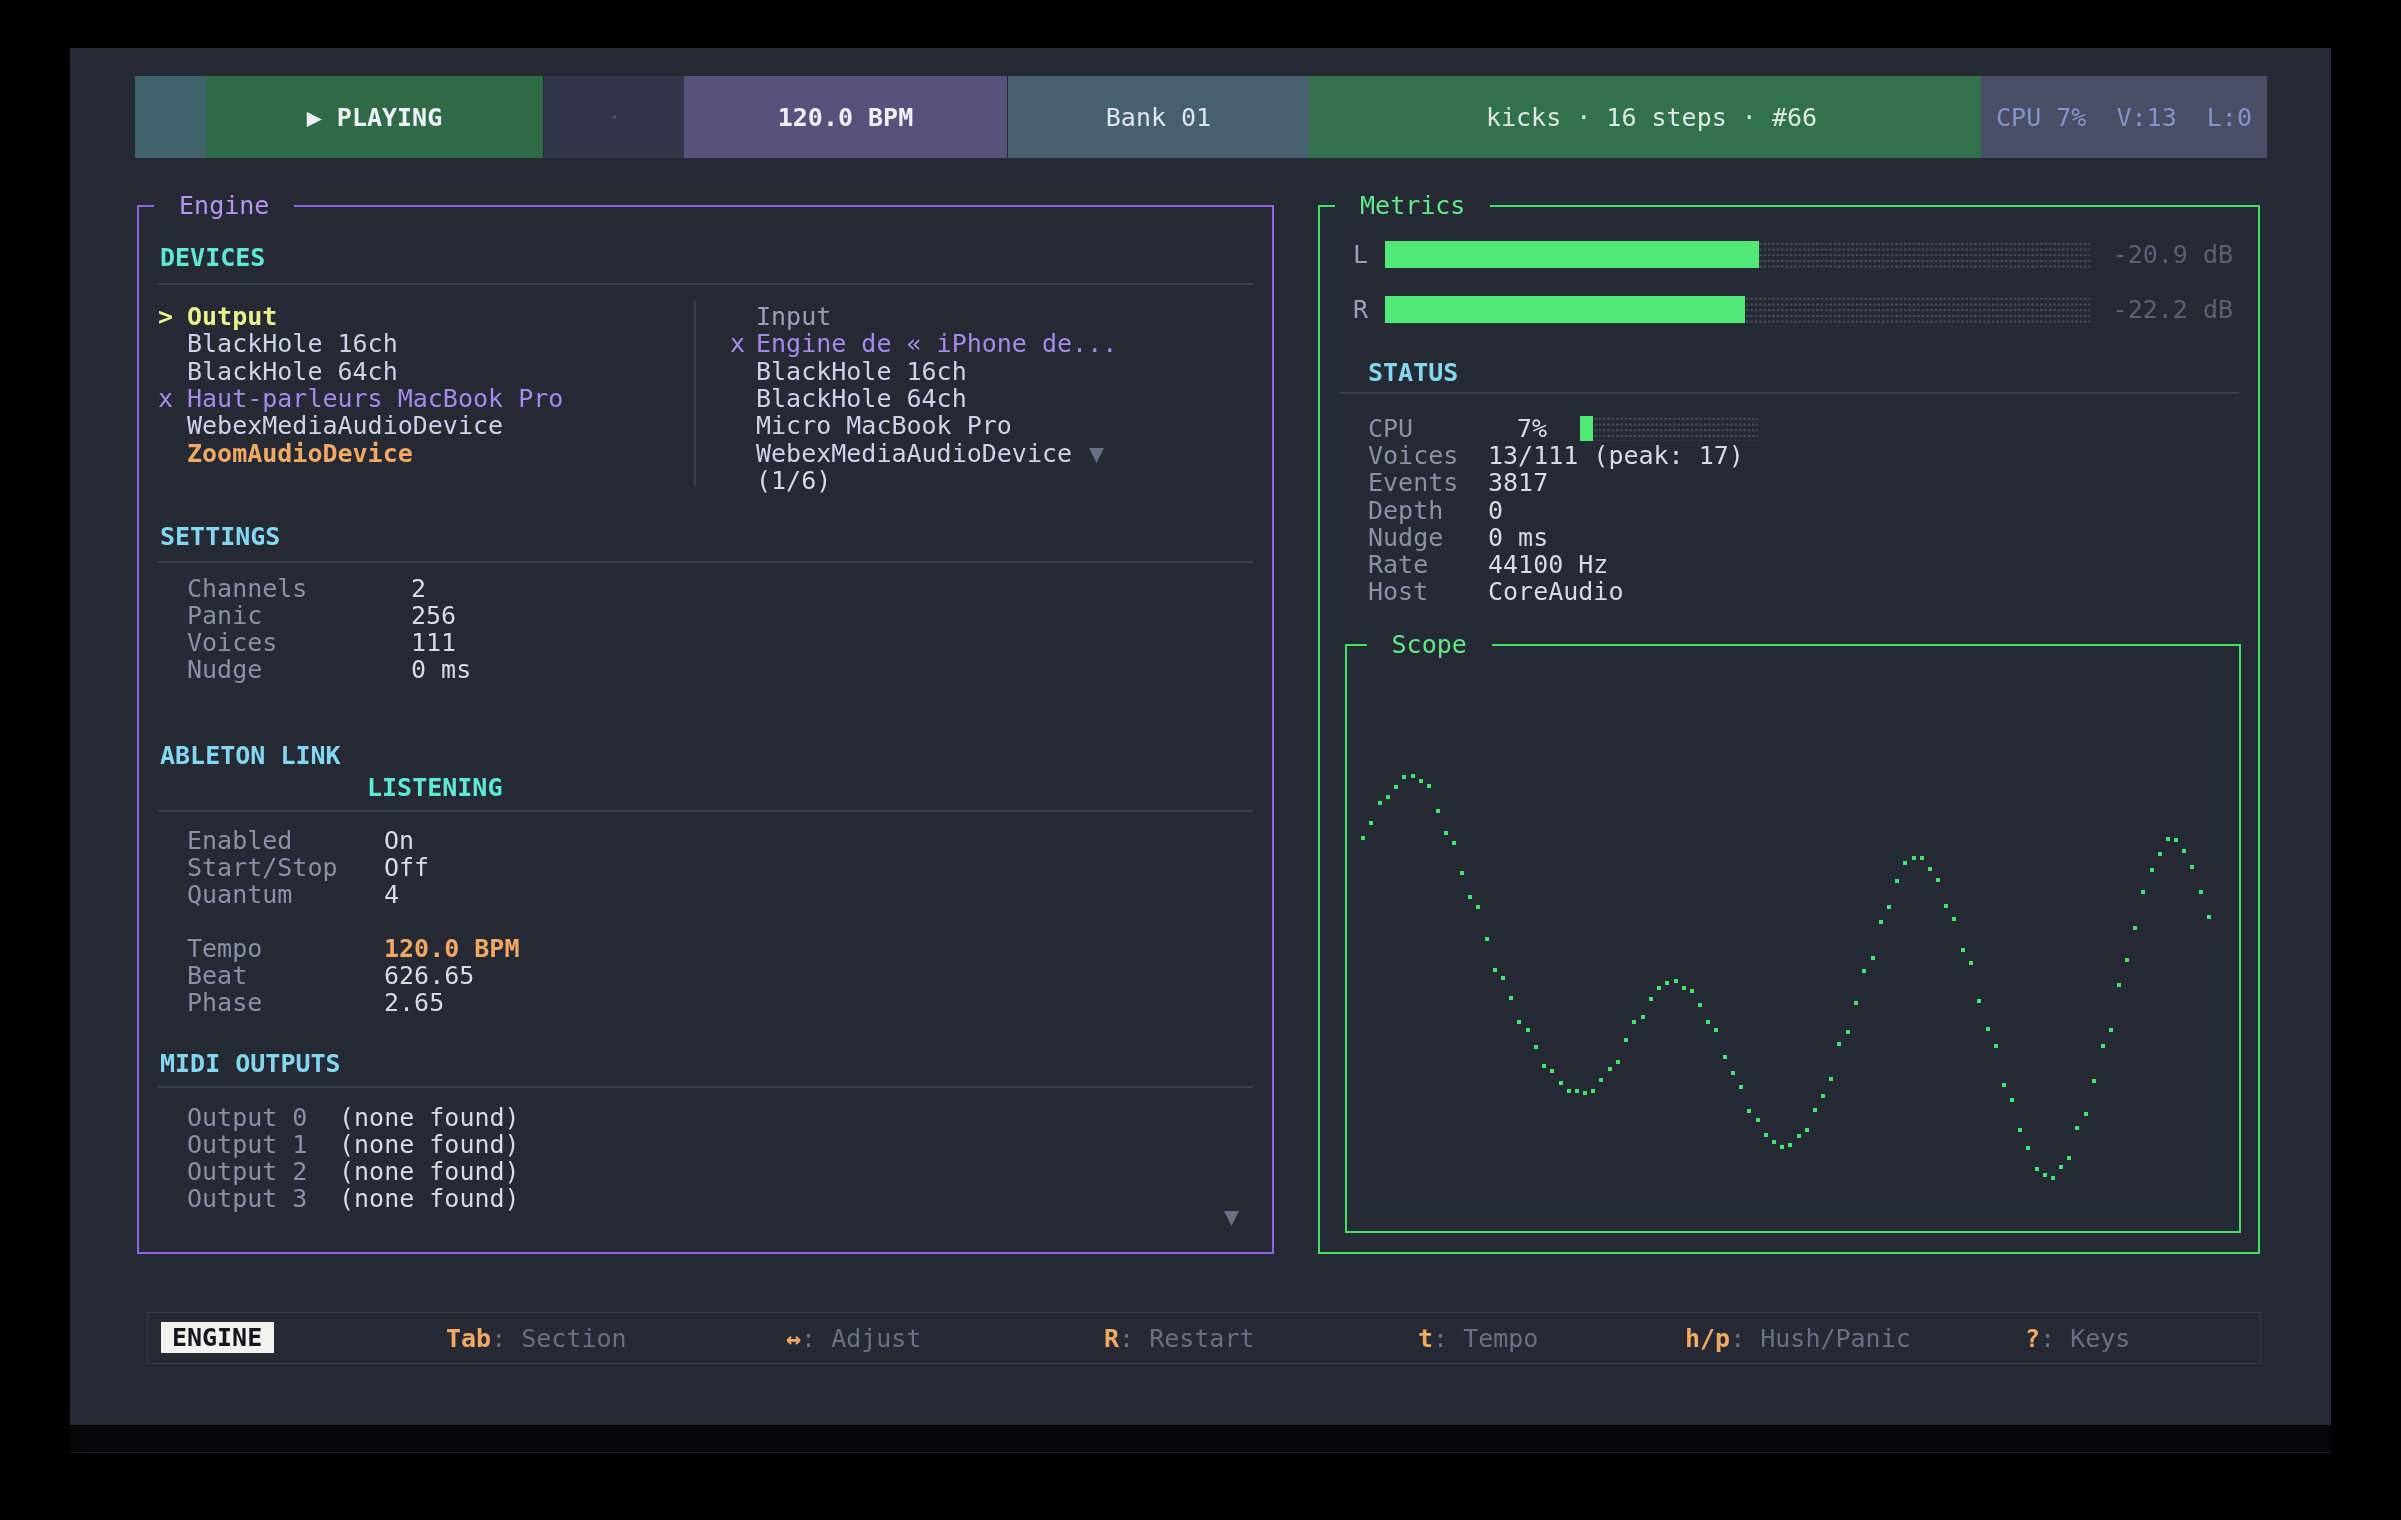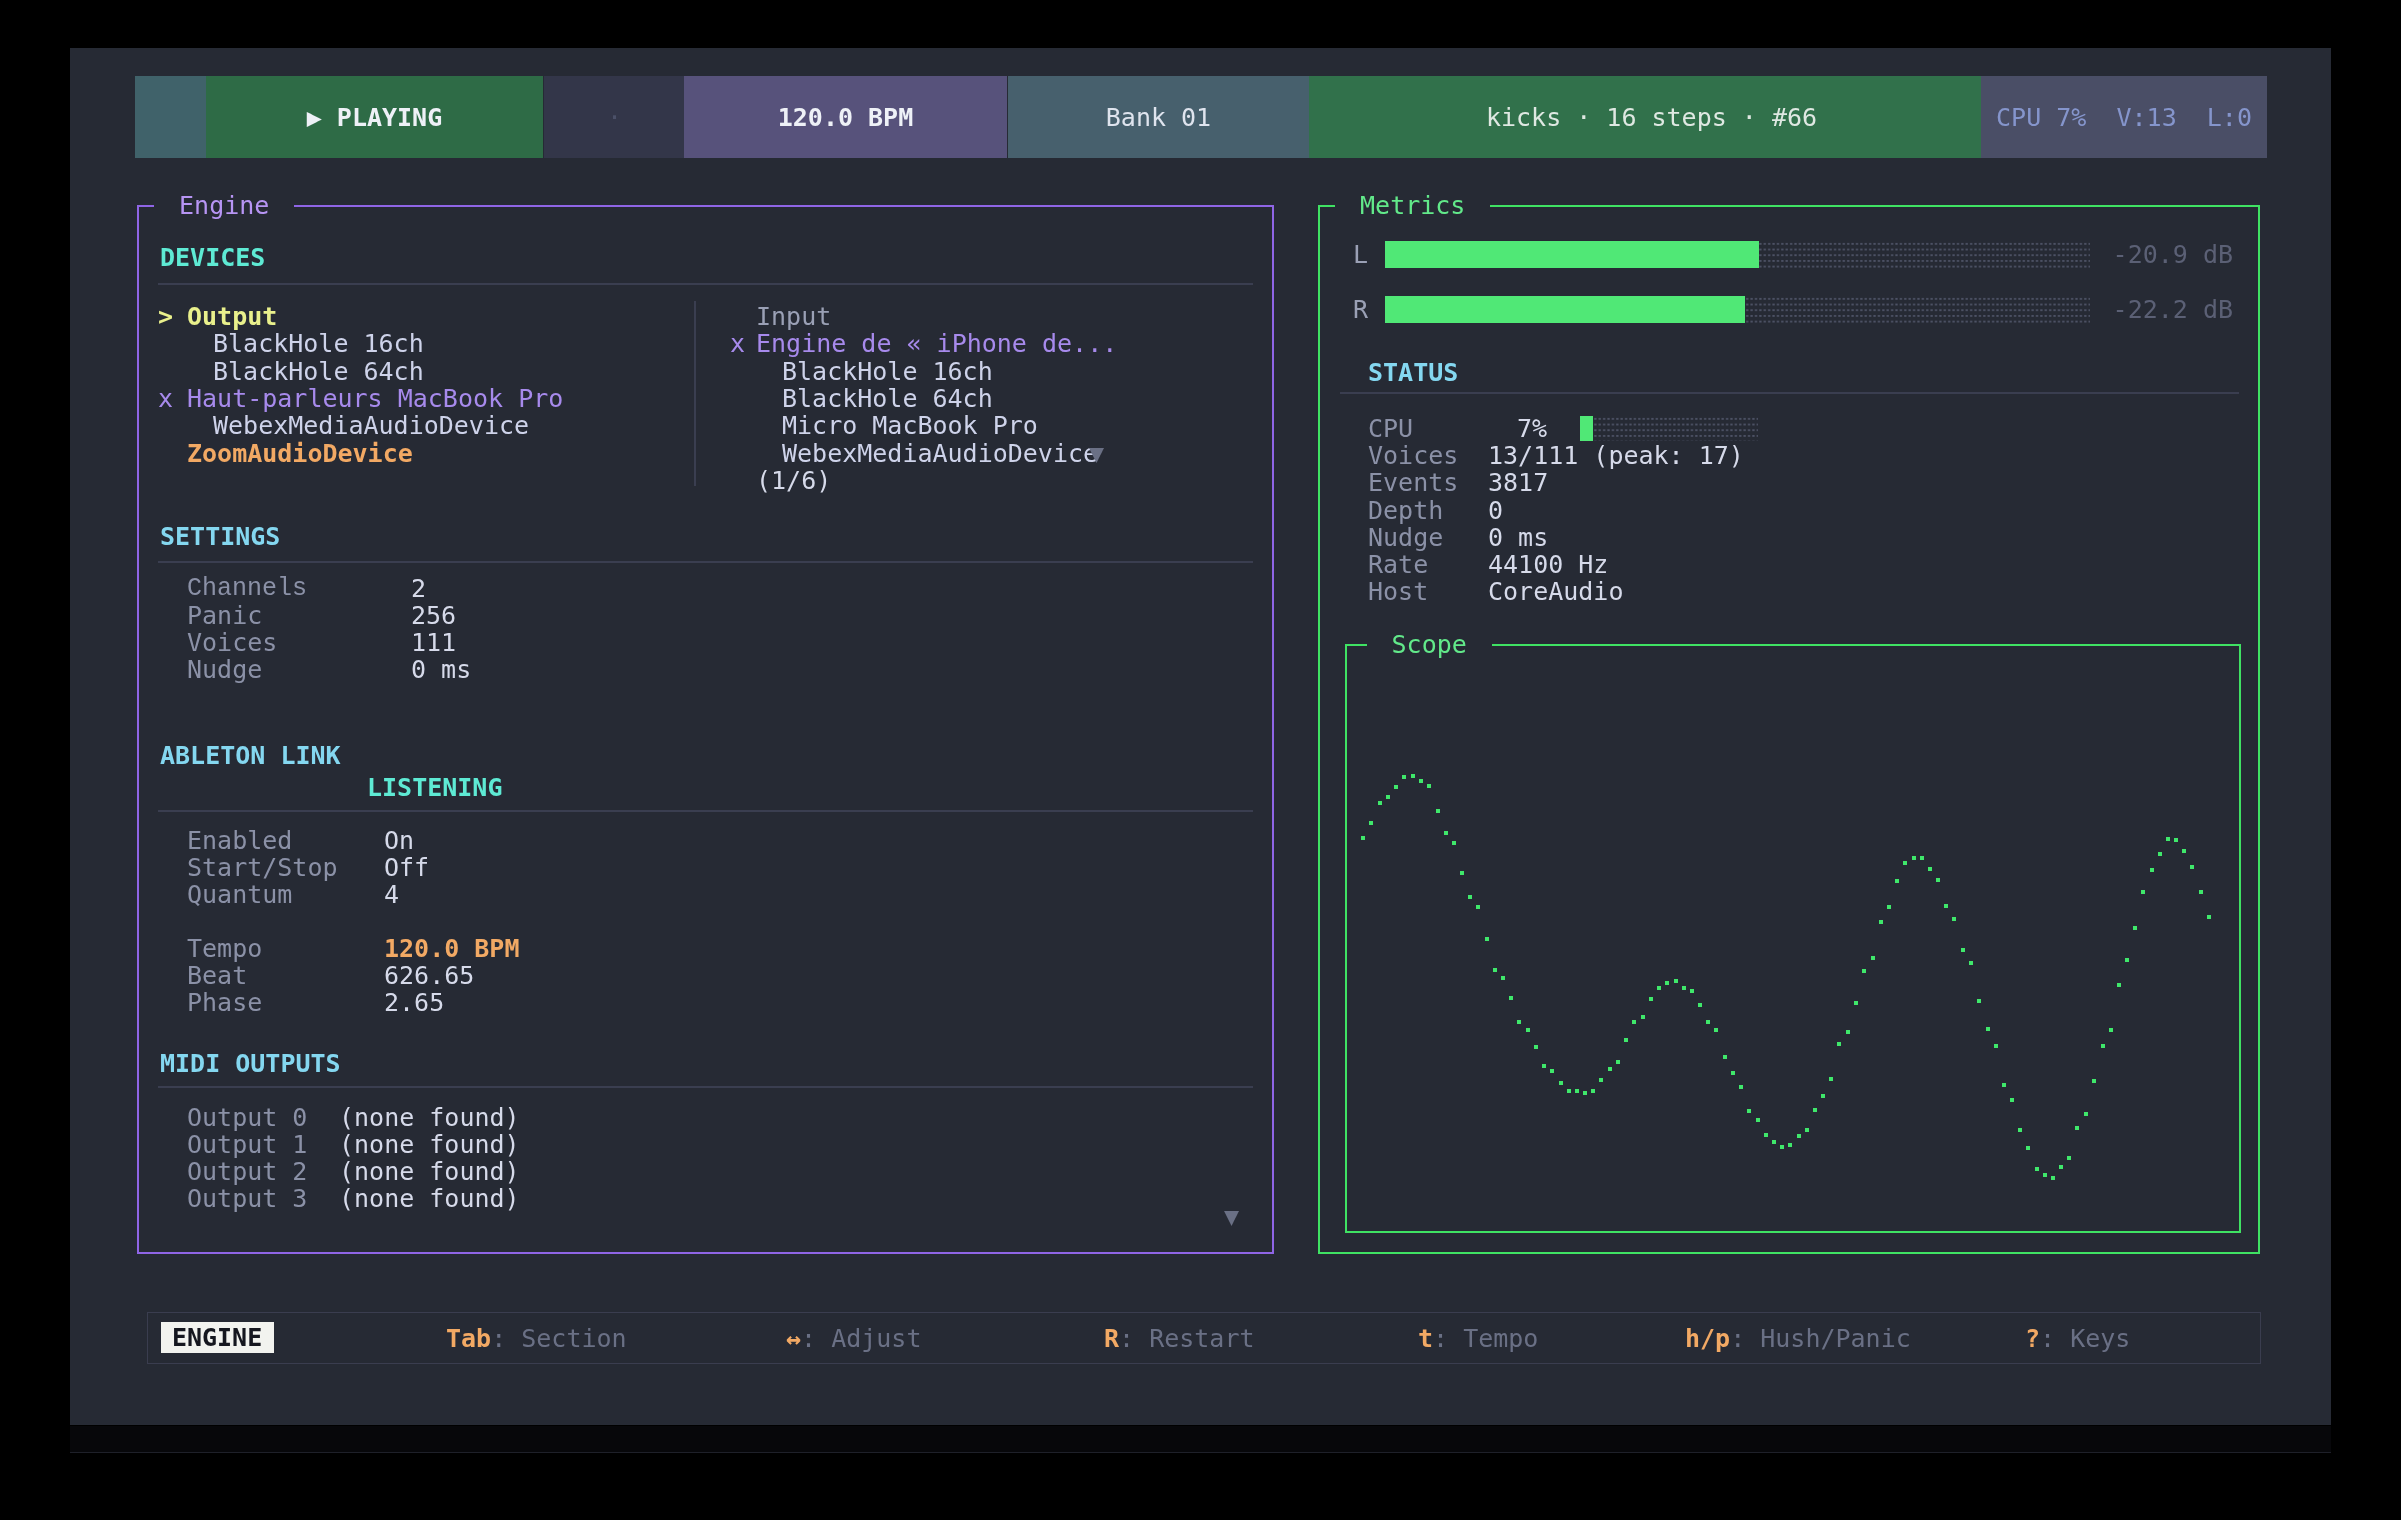--- a/index.html
+++ b/index.html
@@ -20,21 +20,21 @@
   #scope-panel .panel-label{left:20px;color:#62e98a;}
   .hr{position:absolute;height:1.9px;background:#3a3e50;}
   .vr{position:absolute;width:1.9px;background:#3a3e50;}
   .sect{position:absolute;font-weight:bold;white-space:pre;}
   .c-yellow{color:#5eead4;font-weight:bold;}
   .c-cyan{color:#84d7f0;font-weight:bold;}
   .row{position:absolute;white-space:pre;line-height:27px;}
   .lbl{color:#8b91a7;}
   .val{color:#d6daea;}
   .dim{color:#5b6075;}
-  .item-norm{color:#ced3ea;margin-left:26px;}
+  .item-norm{color:#ced3ea;}
   .item-hdr{color:#9aa0b5;}
   .item-active{color:#a78aec;}
   .item-cursor{color:#f2a964;font-weight:bold;}
   .item-selhdr{color:#e9f08c;font-weight:bold;}
   .accent{color:#f2a964;font-weight:bold;}
   .suffix{color:#6a7085;}
   .meter-track{position:absolute;height:27px;
      background-image:radial-gradient(circle,#4d5265 0.9px,transparent 1.3px);
      background-size:4.4px 5.7px;}
   .meter-fill{position:absolute;left:0;top:0;height:100%;background:#50e876;}
@@ -81,21 +81,21 @@
         <div class="row" style="left: 0px; top: 151px;"><span class="item-norm" style="position: absolute; left: 617px; white-space: pre;">BlackHole 16ch</span></div>
         <div class="row" style="left: 0px; top: 178px;"><span class="item-norm" style="position: absolute; left: 617px; white-space: pre;">BlackHole 64ch</span></div>
         <div class="row" style="left: 0px; top: 205px;"><span class="item-norm" style="position: absolute; left: 617px; white-space: pre;">Micro MacBook Pro</span></div>
         <div class="row" style="left: 0px; top: 233px;"><span class="item-norm" style="position: absolute; left: 617px; white-space: pre;">WebexMediaAudioDevice</span><span class="suffix" style="position: absolute; left: 935px; white-space: pre;"> ▼</span></div>
         <div class="row" style="left: 0px; top: 260px;"><span class="item-dim" style="position: absolute; left: 617px; white-space: pre;">(1/6)</span></div>
       </div>
 
     <div class="sect c-cyan" style="left:21px;top:315px;">SETTINGS</div>
     <div class="hr" style="left:19px;top:354px;width:1095px;"></div>
     <div id="settings-rows">
-        <div class="row" style="left: 0px; top: 368px;"><span class="lbl" style="position: absolute; left: 48px; white-space: pre; font-family: Liberation Mono, monospace;">Channels</span><span class="val" style="position: absolute; left: 272px; white-space: pre;">2</span></div>
+        <div class="row" style="left: 0px; top: 368px;"><span class="lbl" style="position: absolute; left: 48px; white-space: pre;">Channels</span><span class="val" style="position: absolute; left: 272px; white-space: pre;">2</span></div>
         <div class="row" style="left: 0px; top: 395px;"><span class="lbl" style="position: absolute; left: 48px; white-space: pre;">Panic</span><span class="val" style="position: absolute; left: 272px; white-space: pre;">256</span></div>
         <div class="row" style="left: 0px; top: 422px;"><span class="lbl" style="position: absolute; left: 48px; white-space: pre;">Voices</span><span class="val" style="position: absolute; left: 272px; white-space: pre;">111</span></div>
         <div class="row" style="left: 0px; top: 449px;"><span class="lbl" style="position: absolute; left: 48px; white-space: pre;">Nudge</span><span class="val" style="position: absolute; left: 272px; white-space: pre;">0 ms</span></div>
       </div>
 
     <div class="sect c-cyan" style="left:21px;top:534px;">ABLETON LINK</div>
     <div class="sect c-yellow" style="left:228px;top:566px;">LISTENING</div>
     <div class="hr" style="left:19px;top:603px;width:1095px;"></div>
     <div id="link-rows">
         <div class="row" style="left: 0px; top: 620px;"><span class="lbl" style="position: absolute; left: 48px; white-space: pre;">Enabled</span><span class="val" style="position: absolute; left: 245px; white-space: pre;">On</span></div>

